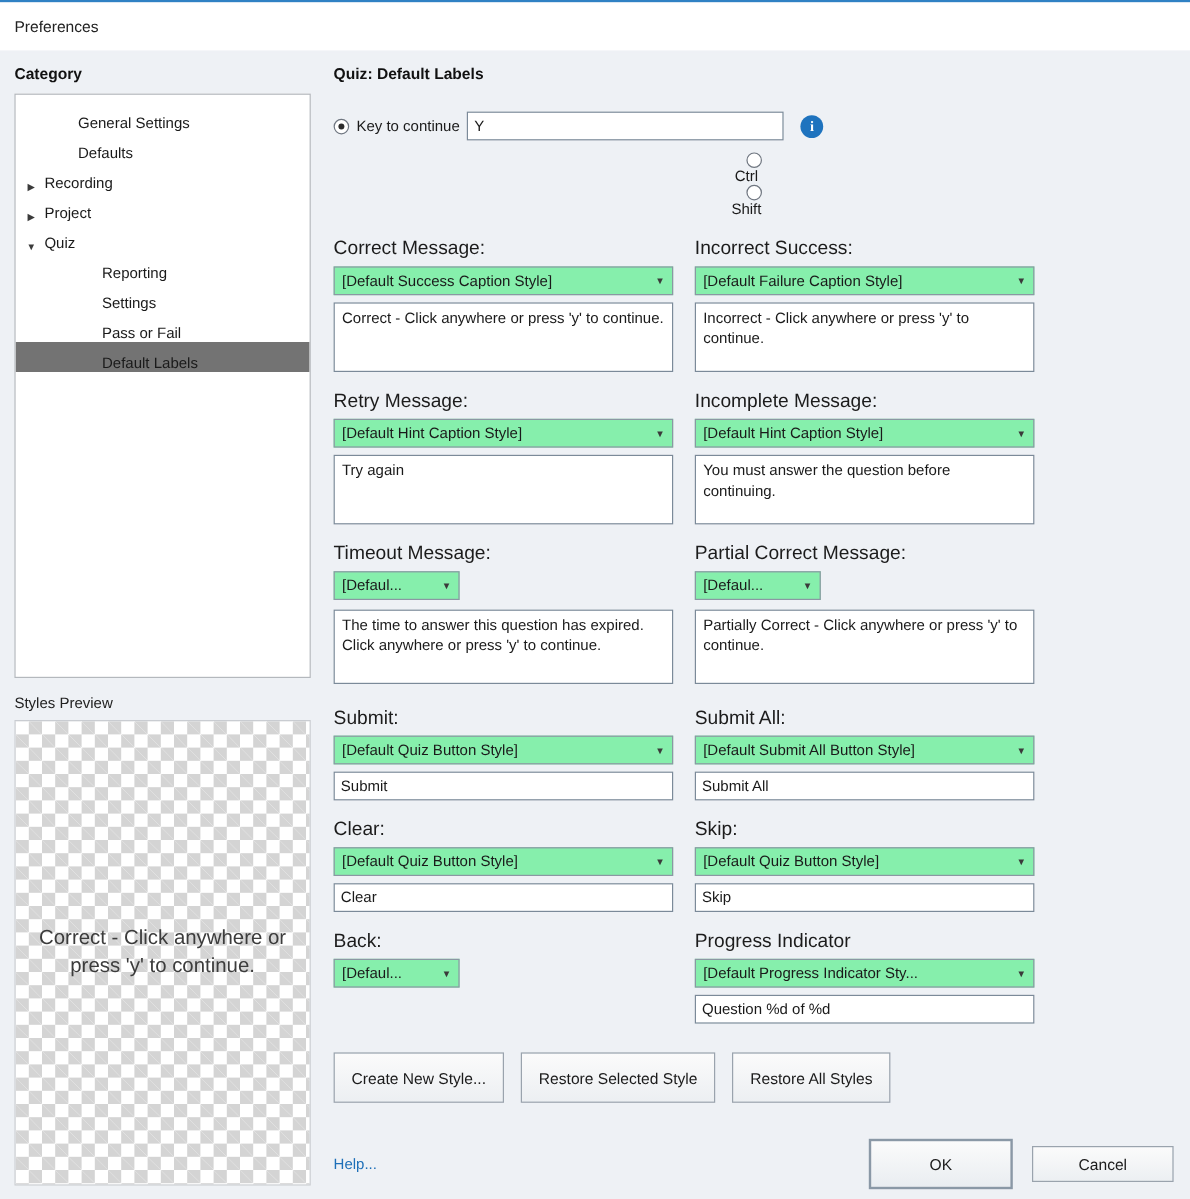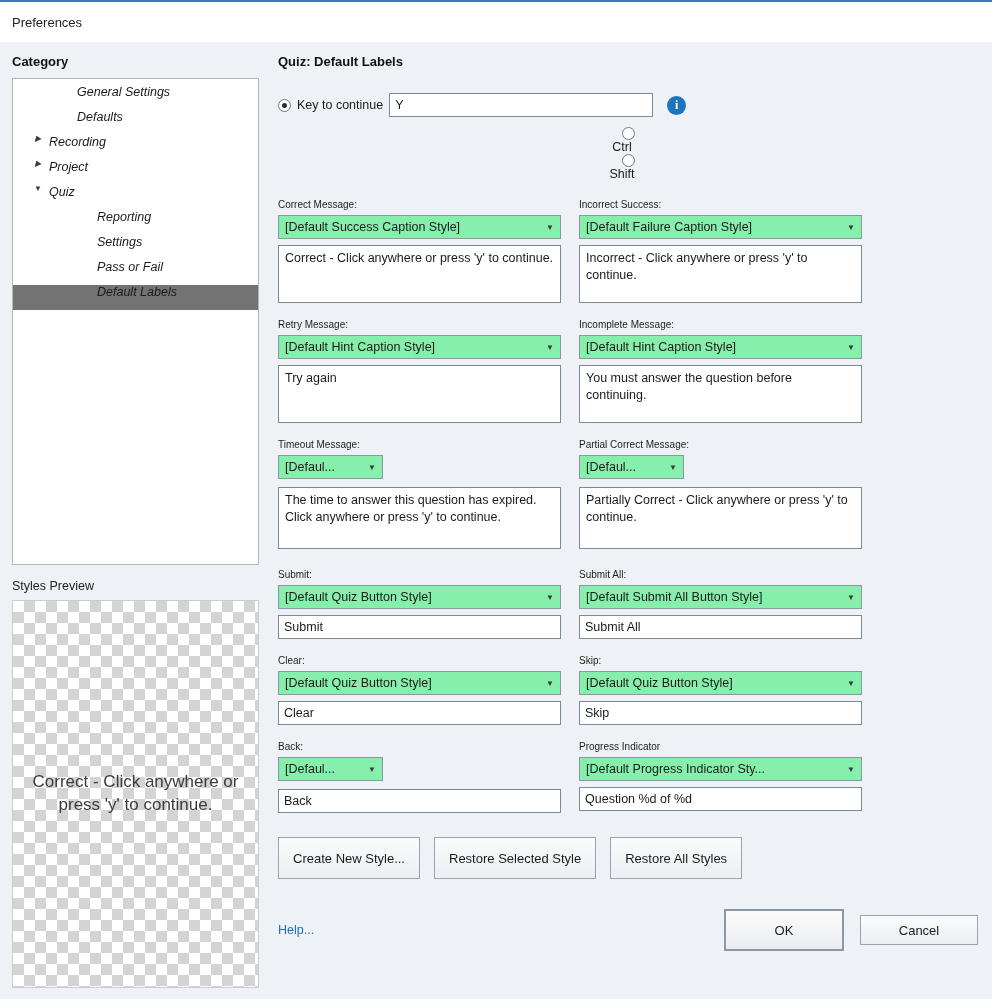--- a/index.html
+++ b/index.html
@@ -54,25 +54,24 @@
     width: 247px;
     height: 487px;
     background: #ffffff;
     border: 1px solid #b4b8bd;
     padding-top: 6px;
     overflow: hidden;
   }
   .cat-row {
     height: 25px;
     display: flex;
-    align-items: flex-start;
-    font-size: 12.5px;
-    padding-left: 16px;
+    align-items: flex-end;
+    font-size: 12.5px;
+    padding-left: 4px;
     white-space: nowrap;
-    font-style: italic;
   }
   .cat-row.selected { background: #737373; }
   .arrow {
     width: 18px;
     text-align: center;
     font-size: 8px;
     color: #3b3b3b;
     line-height: 1;
   }
   .cat-label { padding-left: 2px; }
@@ -172,21 +171,21 @@
   .modrow { display: flex; align-items: center; margin-bottom: 18px; flex-direction: column; }
   .modrow .radio-label { margin-right: 18px; }
 
   .grid2 {
     display: grid;
     grid-template-columns: 283px 283px;
     column-gap: 18px;
   }
   .fld { margin-bottom: 2px; }
   .fld-label {
-    font-size: 10px;
+    font-size: 16px;
     color: #1c1c1c;
     margin-bottom: 5px;
   }
   .combo {
     height: 24px;
     border: 1px solid #8b97a3;
     background: #86efac;
     display: flex;
     align-items: center;
     font-size: 12.5px;
@@ -450,21 +449,20 @@
         </div>
       </div>
 
       <div class="grid2">
         <div class="fld">
           <div class="fld-label">Back:</div>
           <div class="combo combo-short">
             <span class="cval">[Defaul...</span>
             <span class="carrow">▼</span>
           </div>
-          <input class="txt mt8" type="text" value="Back" style="">
         </div>
         <div class="fld">
           <div class="fld-label">Progress Indicator</div>
           <div class="combo">
             <span class="cval">[Default Progress Indicator Sty...</span>
             <span class="carrow">▼</span>
           </div>
           <input class="txt mt6" type="text" value="Question %d of %d" style="">
         </div>
       </div>

